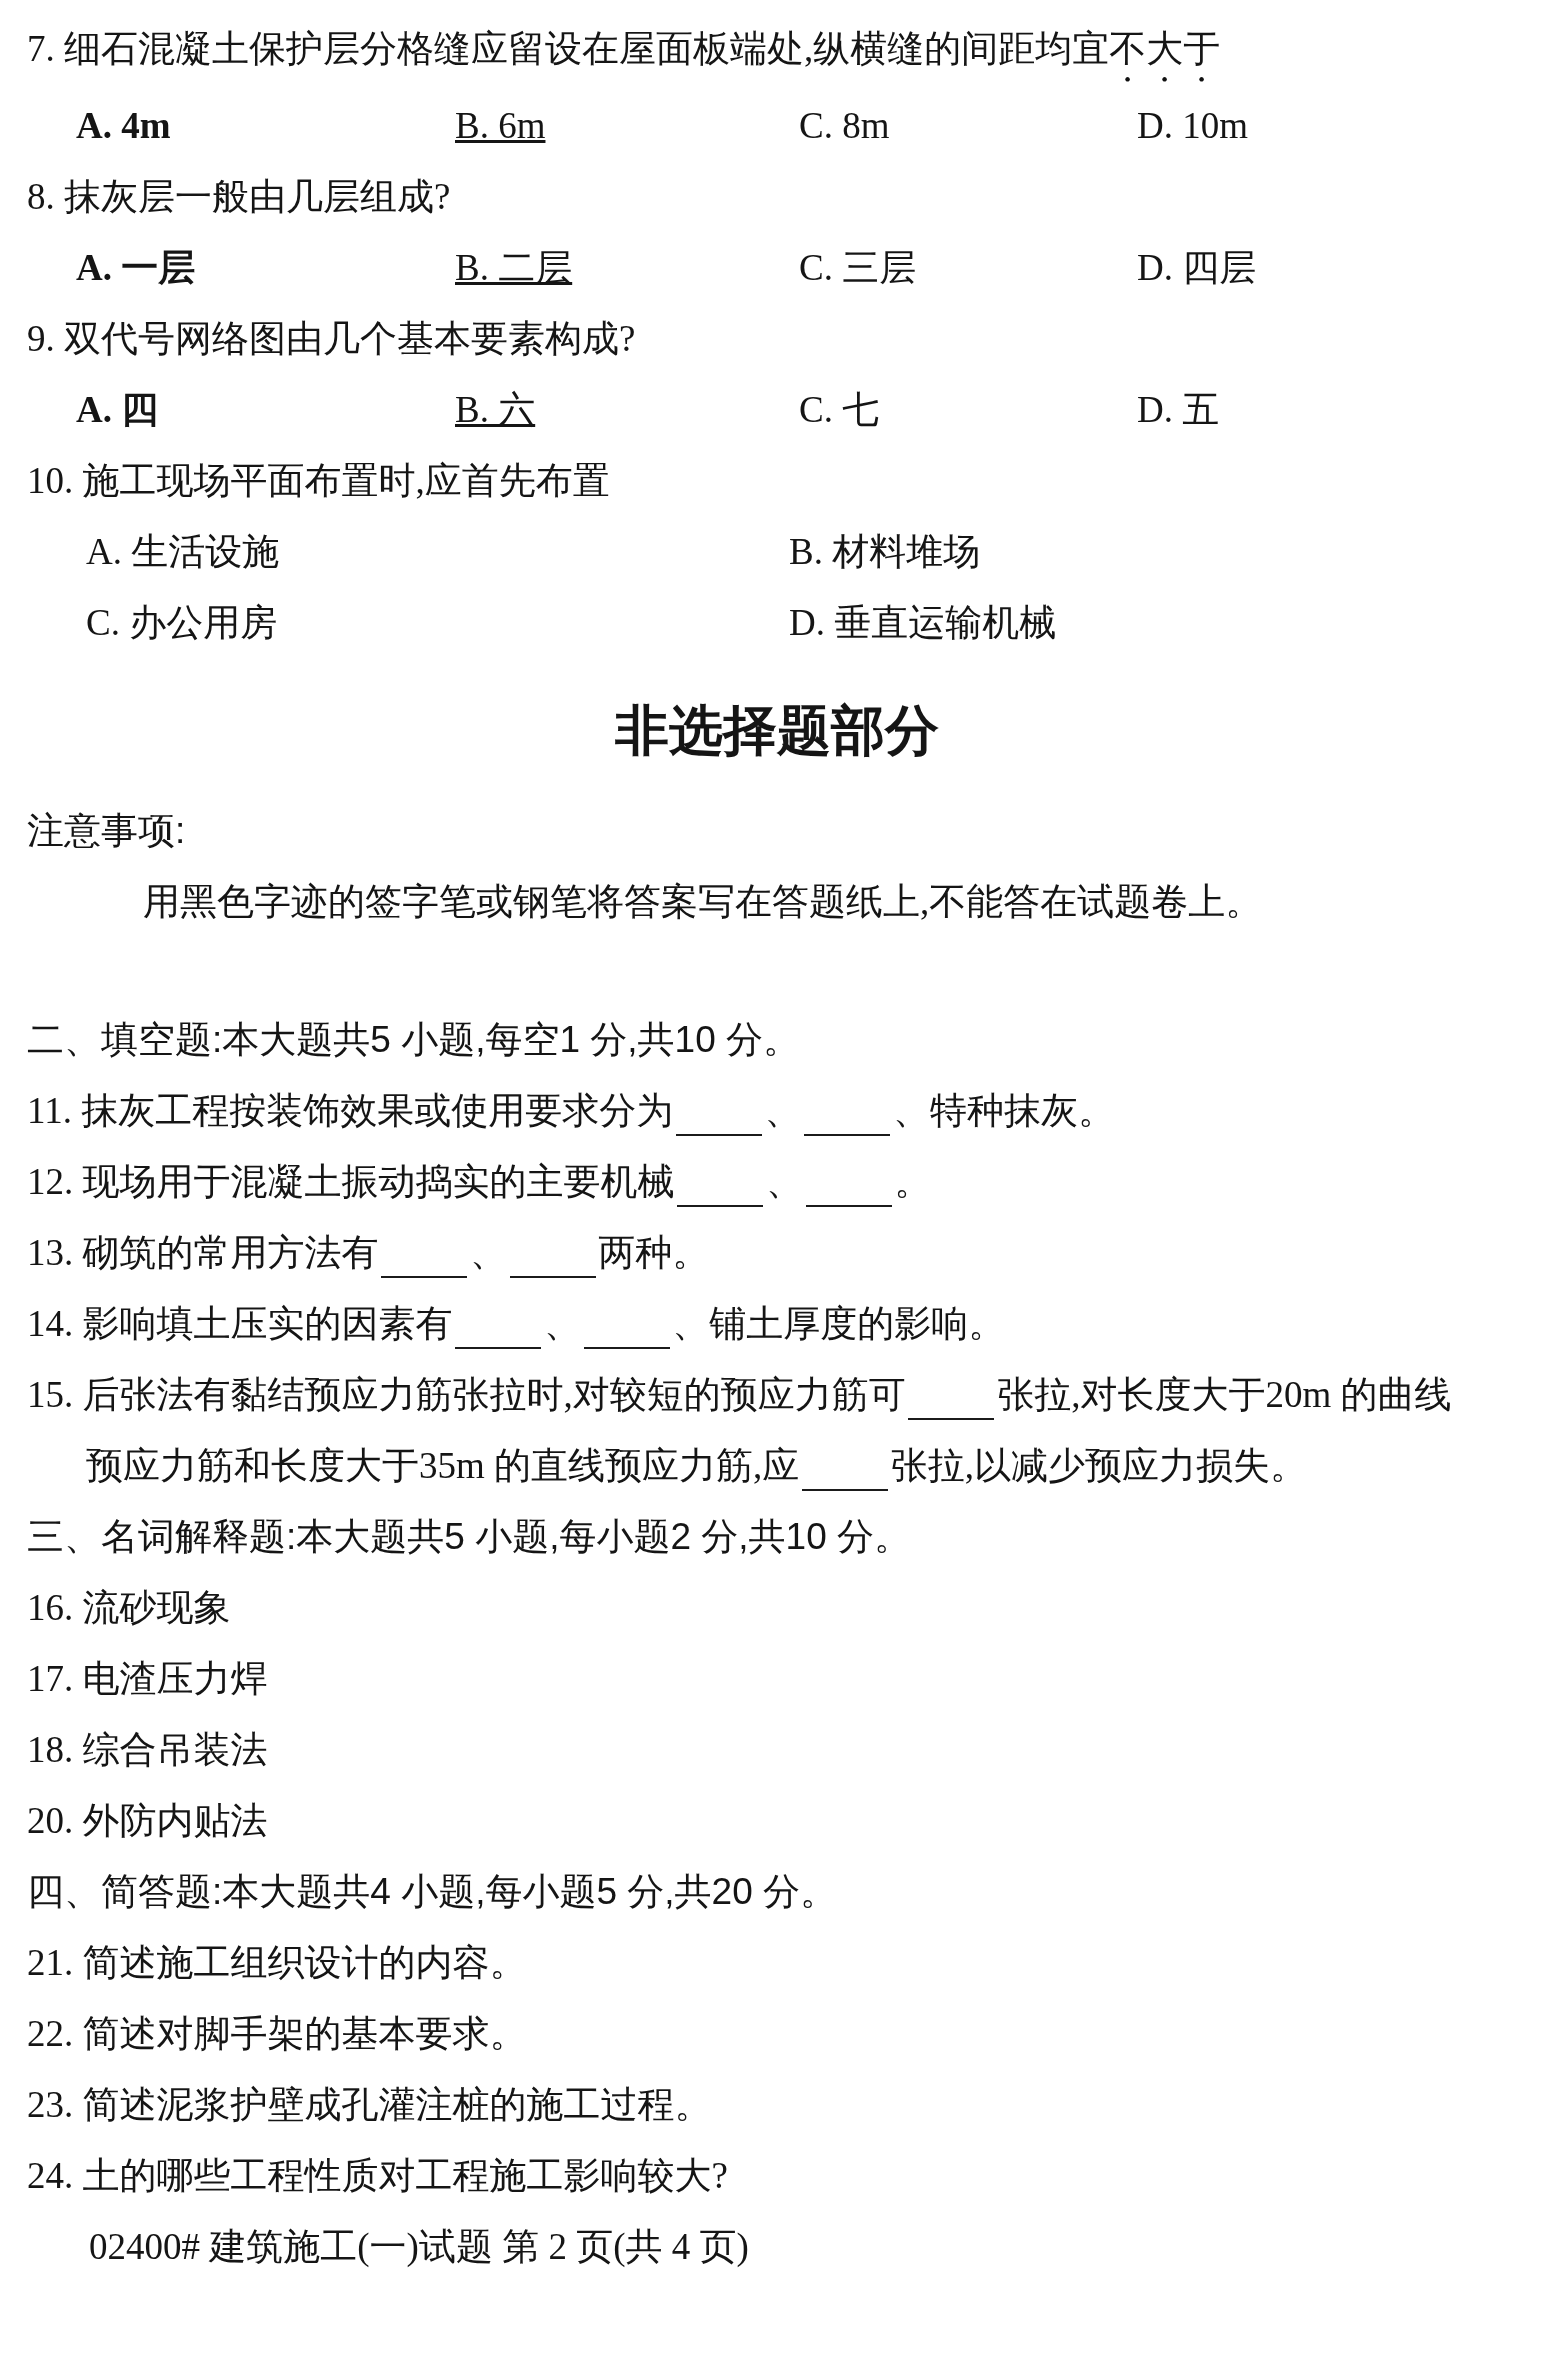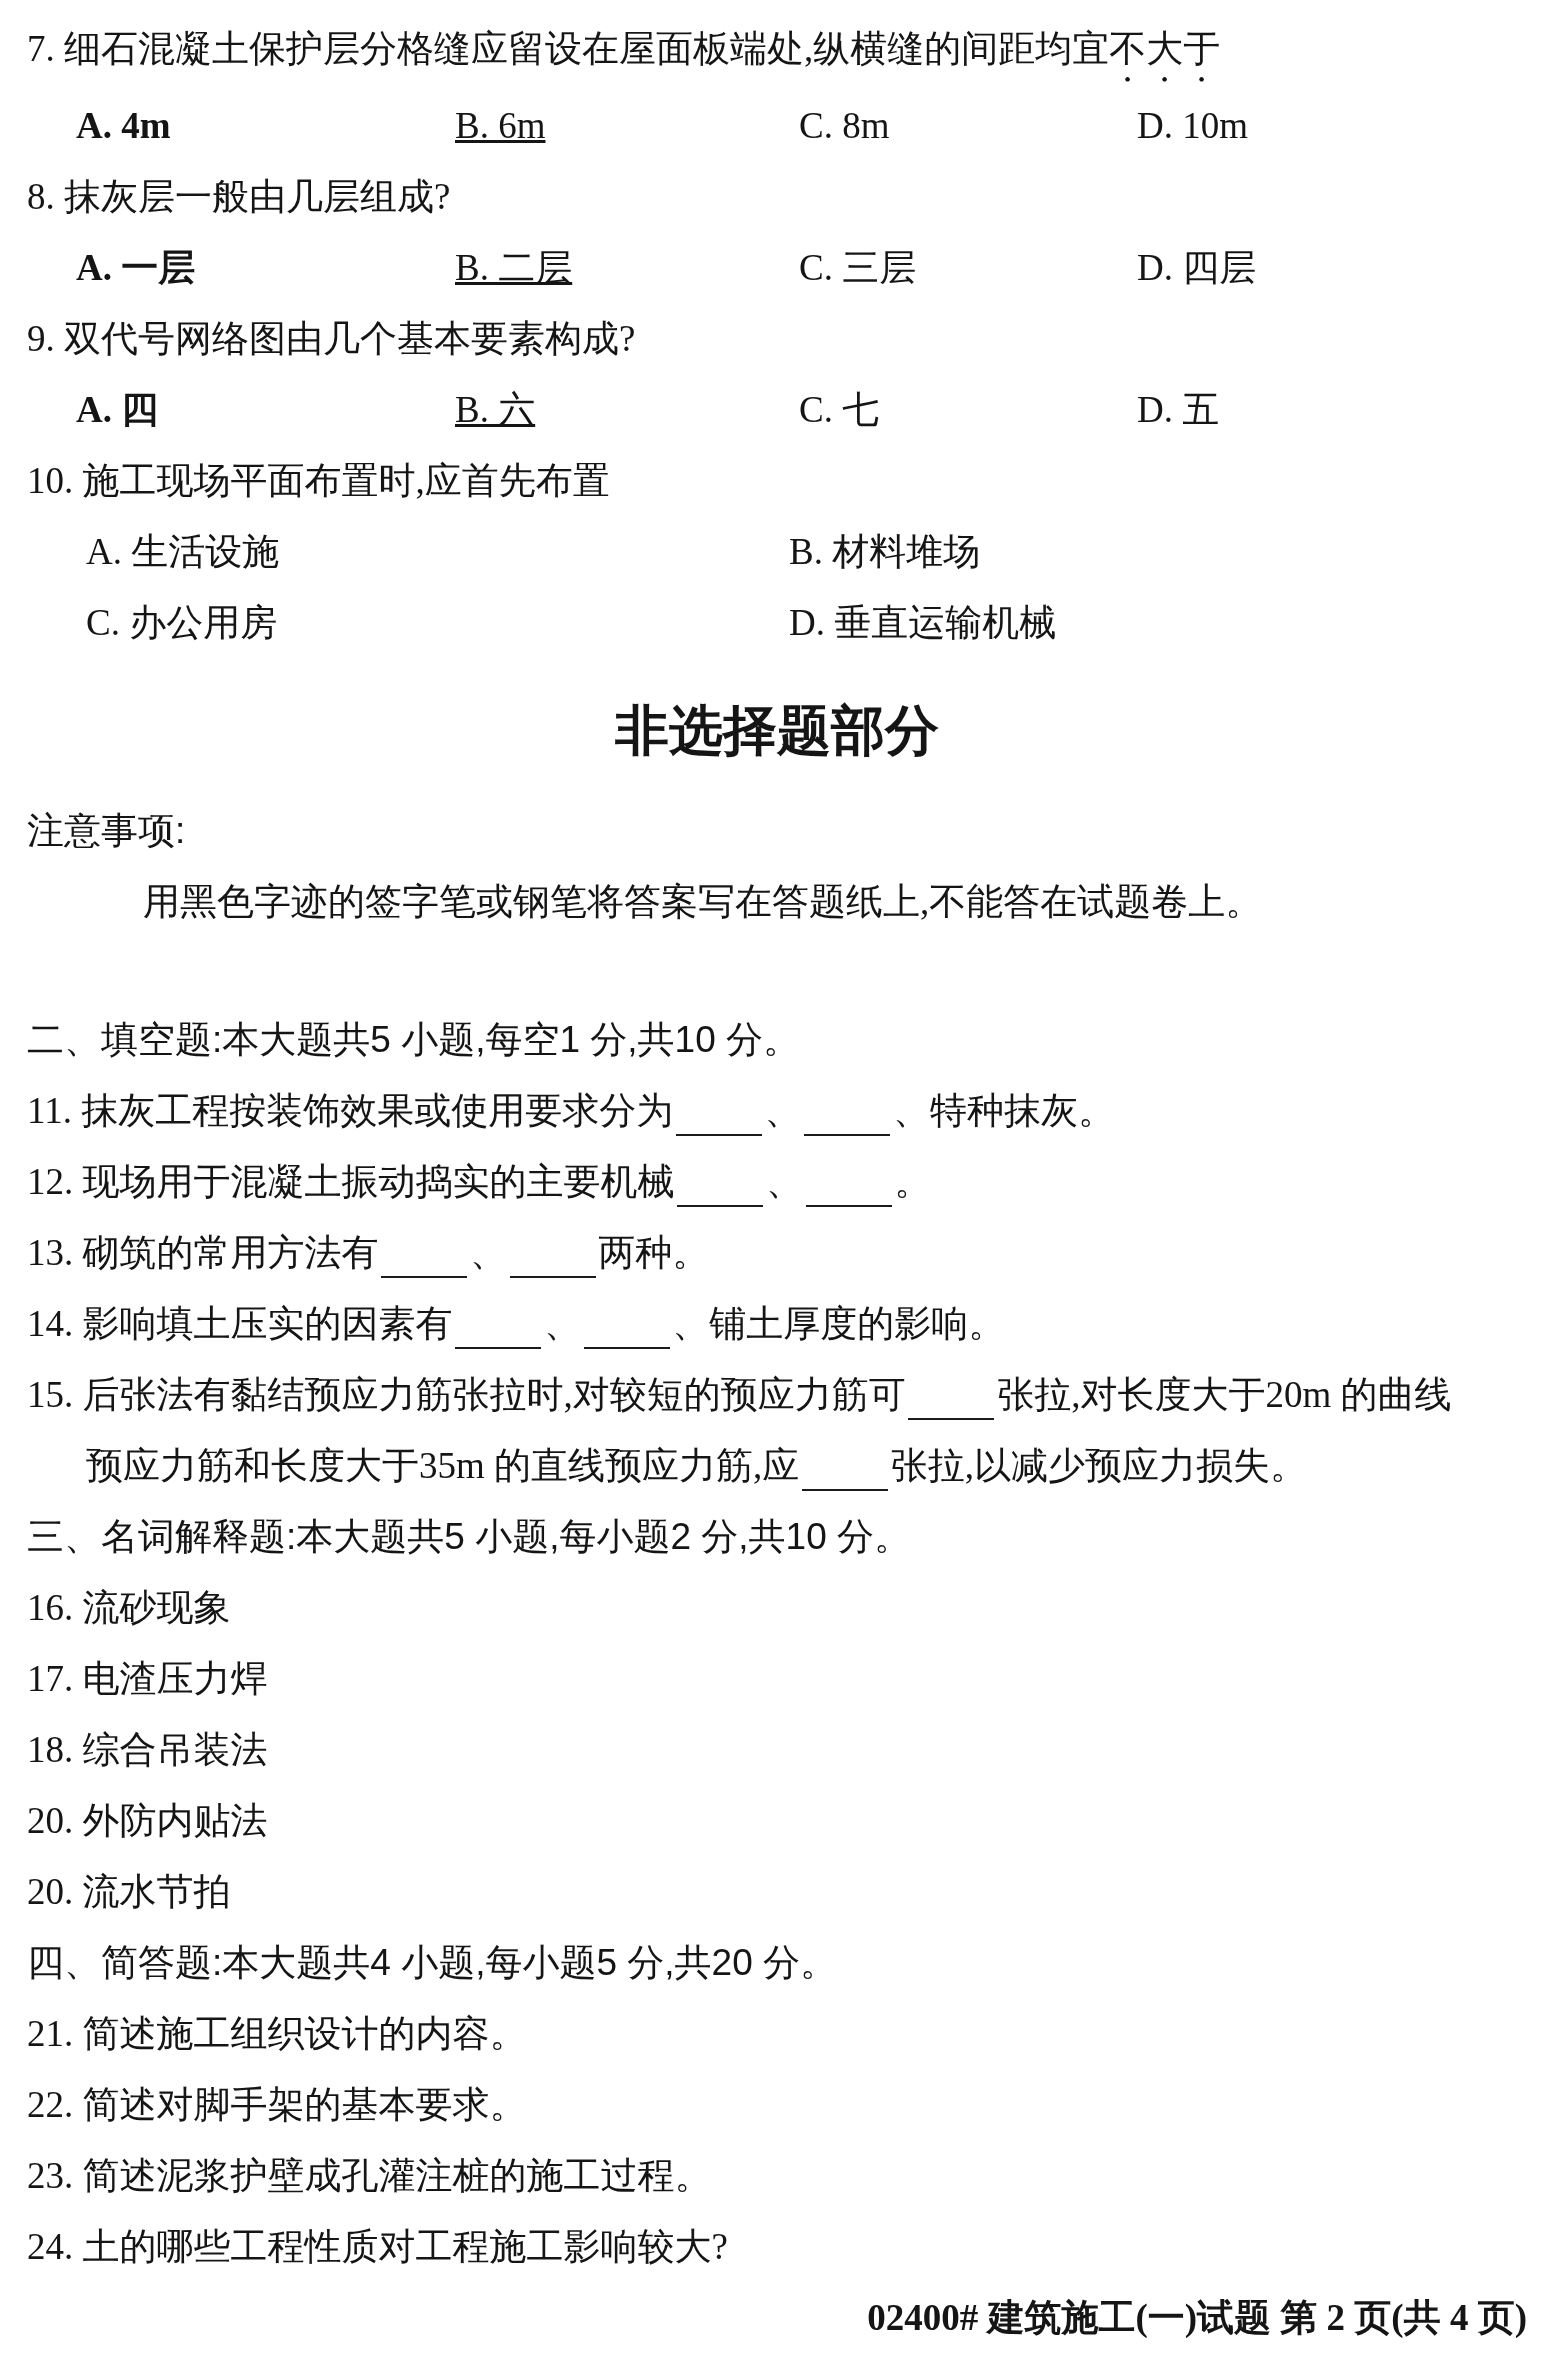--- a/index.html
+++ b/index.html
@@ -50,24 +50,23 @@
   }
   .emph {
     -webkit-text-emphasis: filled dot #111;
     text-emphasis: filled dot #111;
     -webkit-text-emphasis-position: under;
     text-emphasis-position: under right;
   }
   .footer {
     margin: 0;
     line-height: 71px;
-    text-align: right;
+    text-align: left;
     padding-left: 62px;
     white-space: nowrap;
-    font-weight: bold;
   }
 </style>
 </head>
 <body>
 
 <div class="page">
 
   <p class="line"><span>7. 细石混凝土保护层分格缝应留设在屋面板端处,纵横缝的间距均宜</span><span class="emph">不大于</span></p>
   <p class="line opts4">
     <span class="o1">A. 4m</span><span class="o2">B. 6m</span><span class="o3">C. 8m</span><span class="o4">D. 10m</span>
@@ -107,21 +106,20 @@
   <p class="line"><span>14. 影响填土压实的因素有</span><span class="blank"></span><span>、</span><span class="blank"></span><span>、铺土厚度的影响。</span></p>
 
   <p class="line"><span>15. 后张法有黏结预应力筋张拉时,对较短的预应力筋可</span><span class="blank"></span><span>张拉,对长度大于20m 的曲线</span></p>
   <p class="line indent2"><span>预应力筋和长度大于35m 的直线预应力筋,应</span><span class="blank"></span><span>张拉,以减少预应力损失。</span></p>
 
   <p class="line bold">三、名词解释题:本大题共5 小题,每小题2 分,共10 分。</p>
   <p class="line">16. 流砂现象</p>
   <p class="line">17. 电渣压力焊</p>
   <p class="line">18. 综合吊装法</p>
   <p class="line">20. 外防内贴法</p>
-  <p class="line">20. 流水节拍</p>
 
   <p class="line bold">四、简答题:本大题共4 小题,每小题5 分,共20 分。</p>
   <p class="line">21. 简述施工组织设计的内容。</p>
   <p class="line">22. 简述对脚手架的基本要求。</p>
   <p class="line">23. 简述泥浆护壁成孔灌注桩的施工过程。</p>
   <p class="line">24. 土的哪些工程性质对工程施工影响较大?</p>
 
   <p class="footer">02400# 建筑施工(一)试题 第 2 页(共 4 页)</p>
 
 </div>

